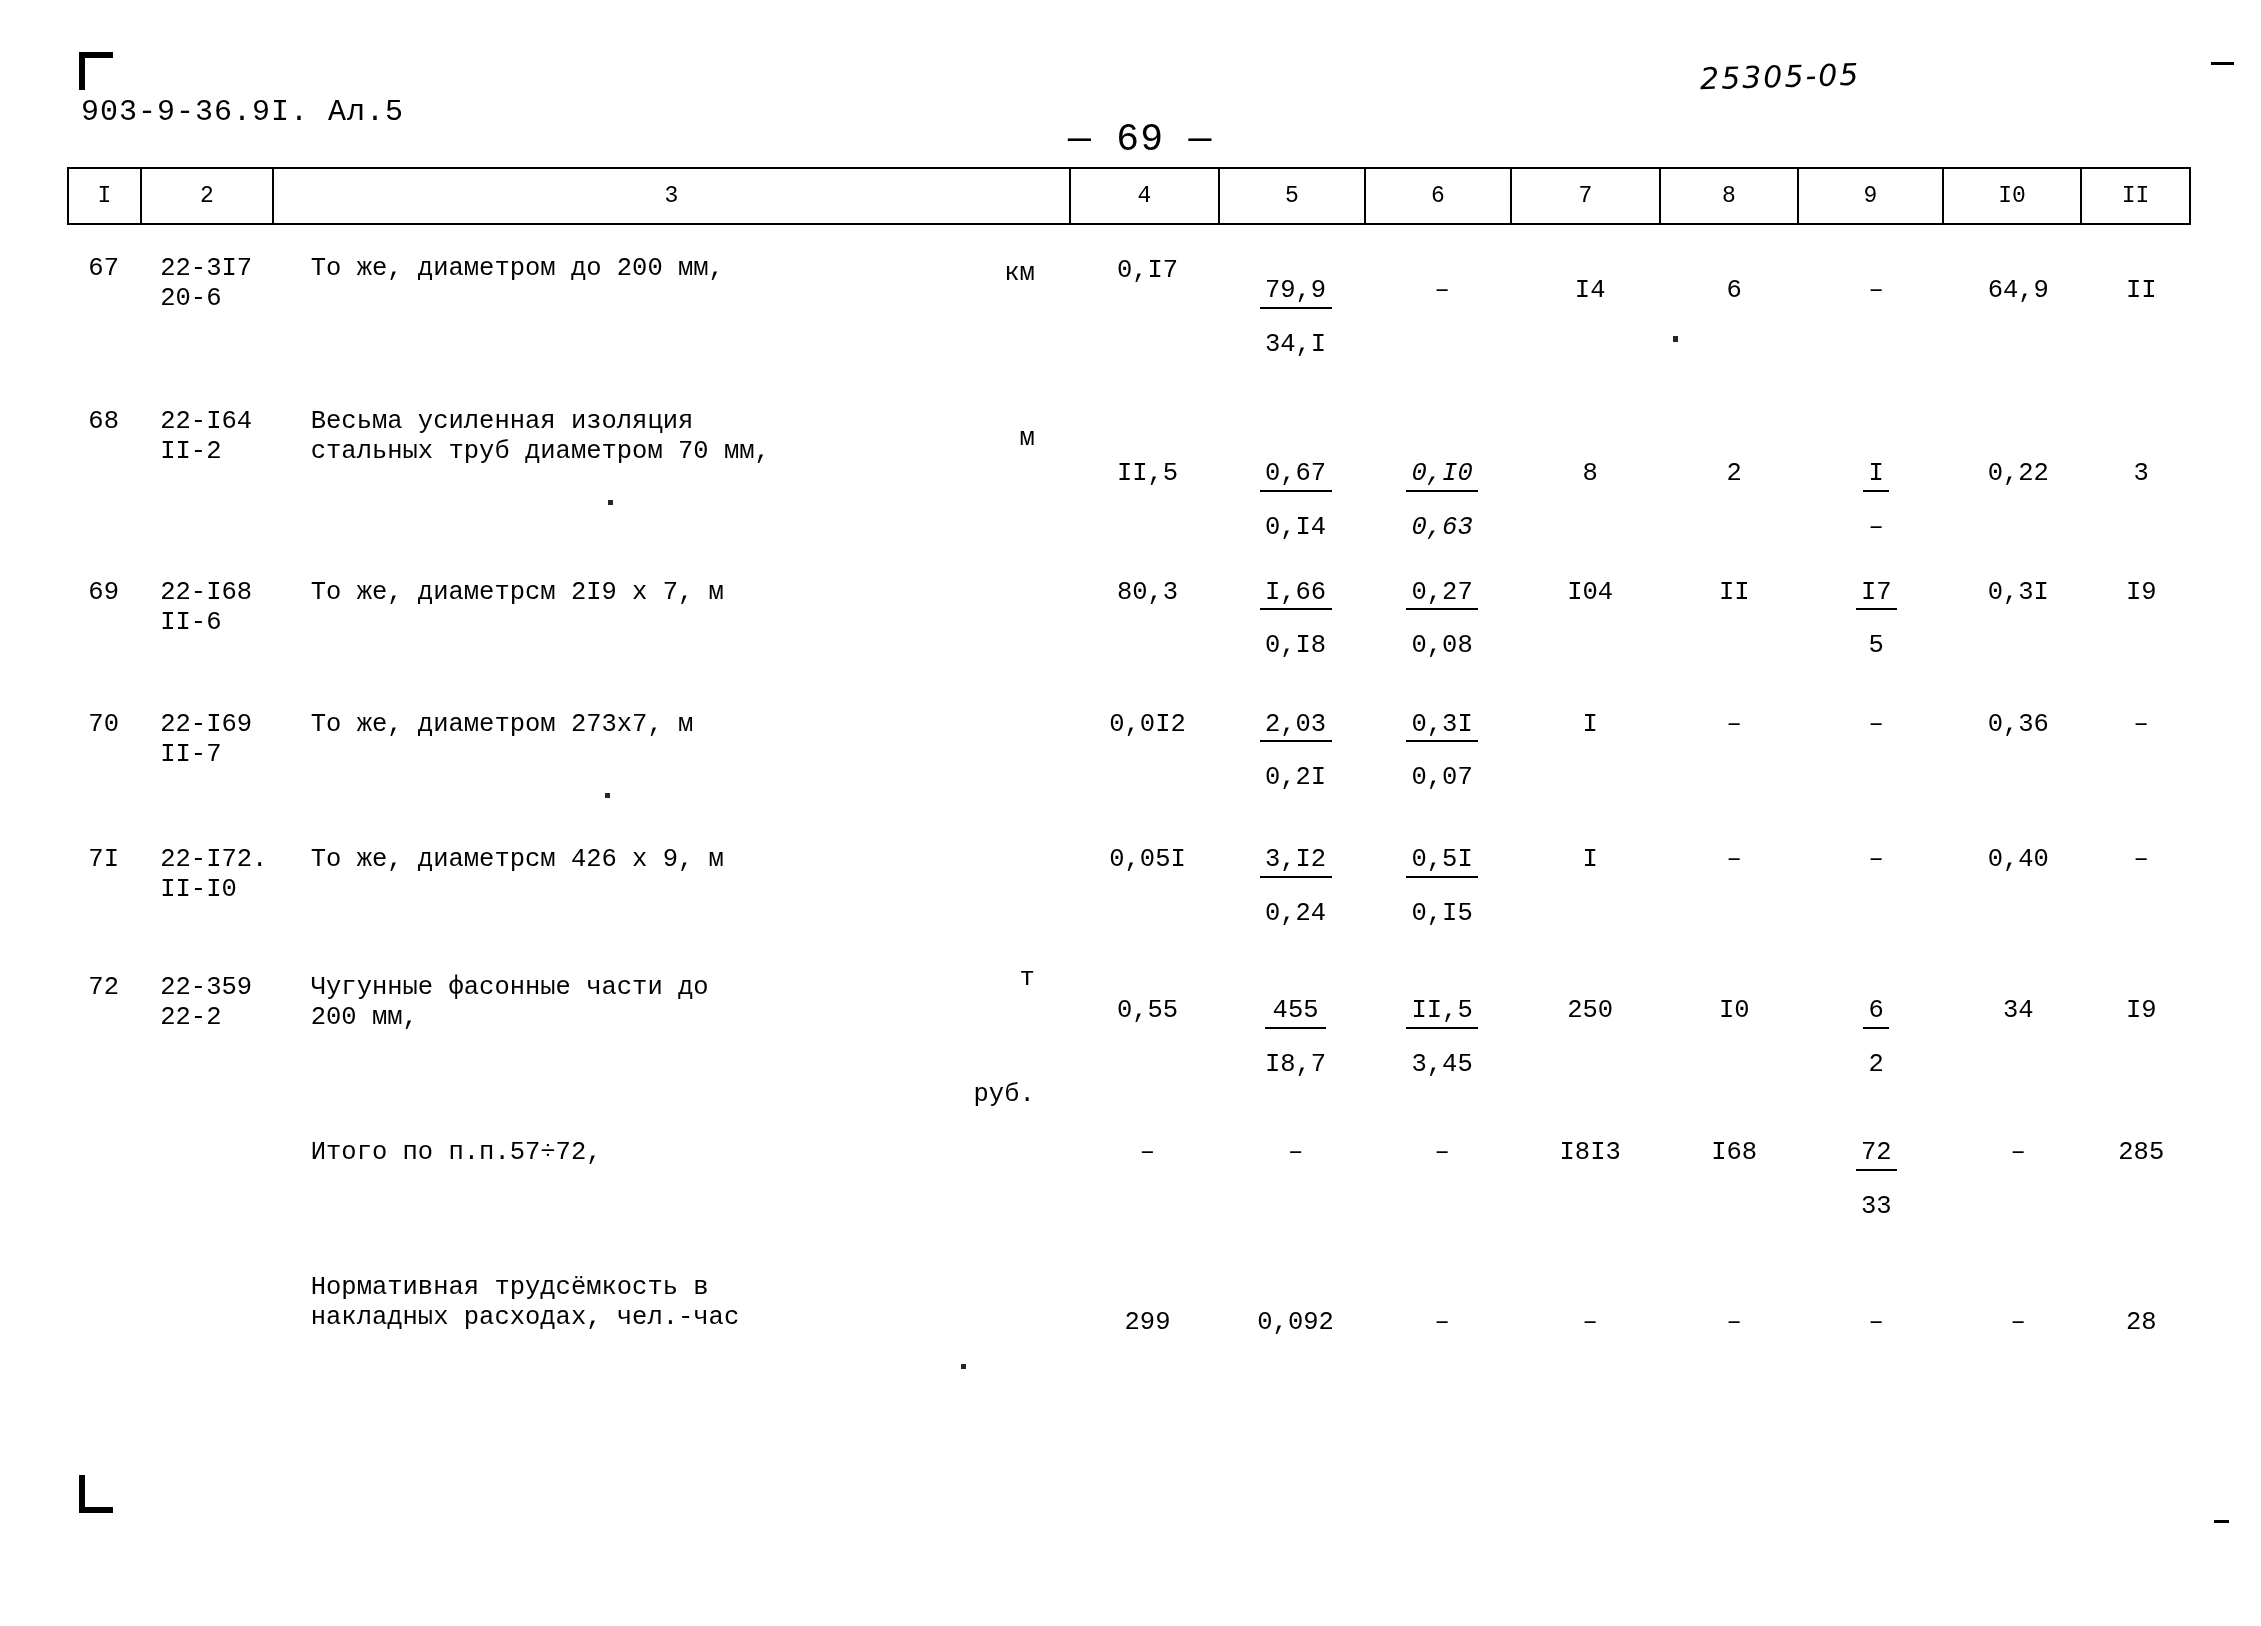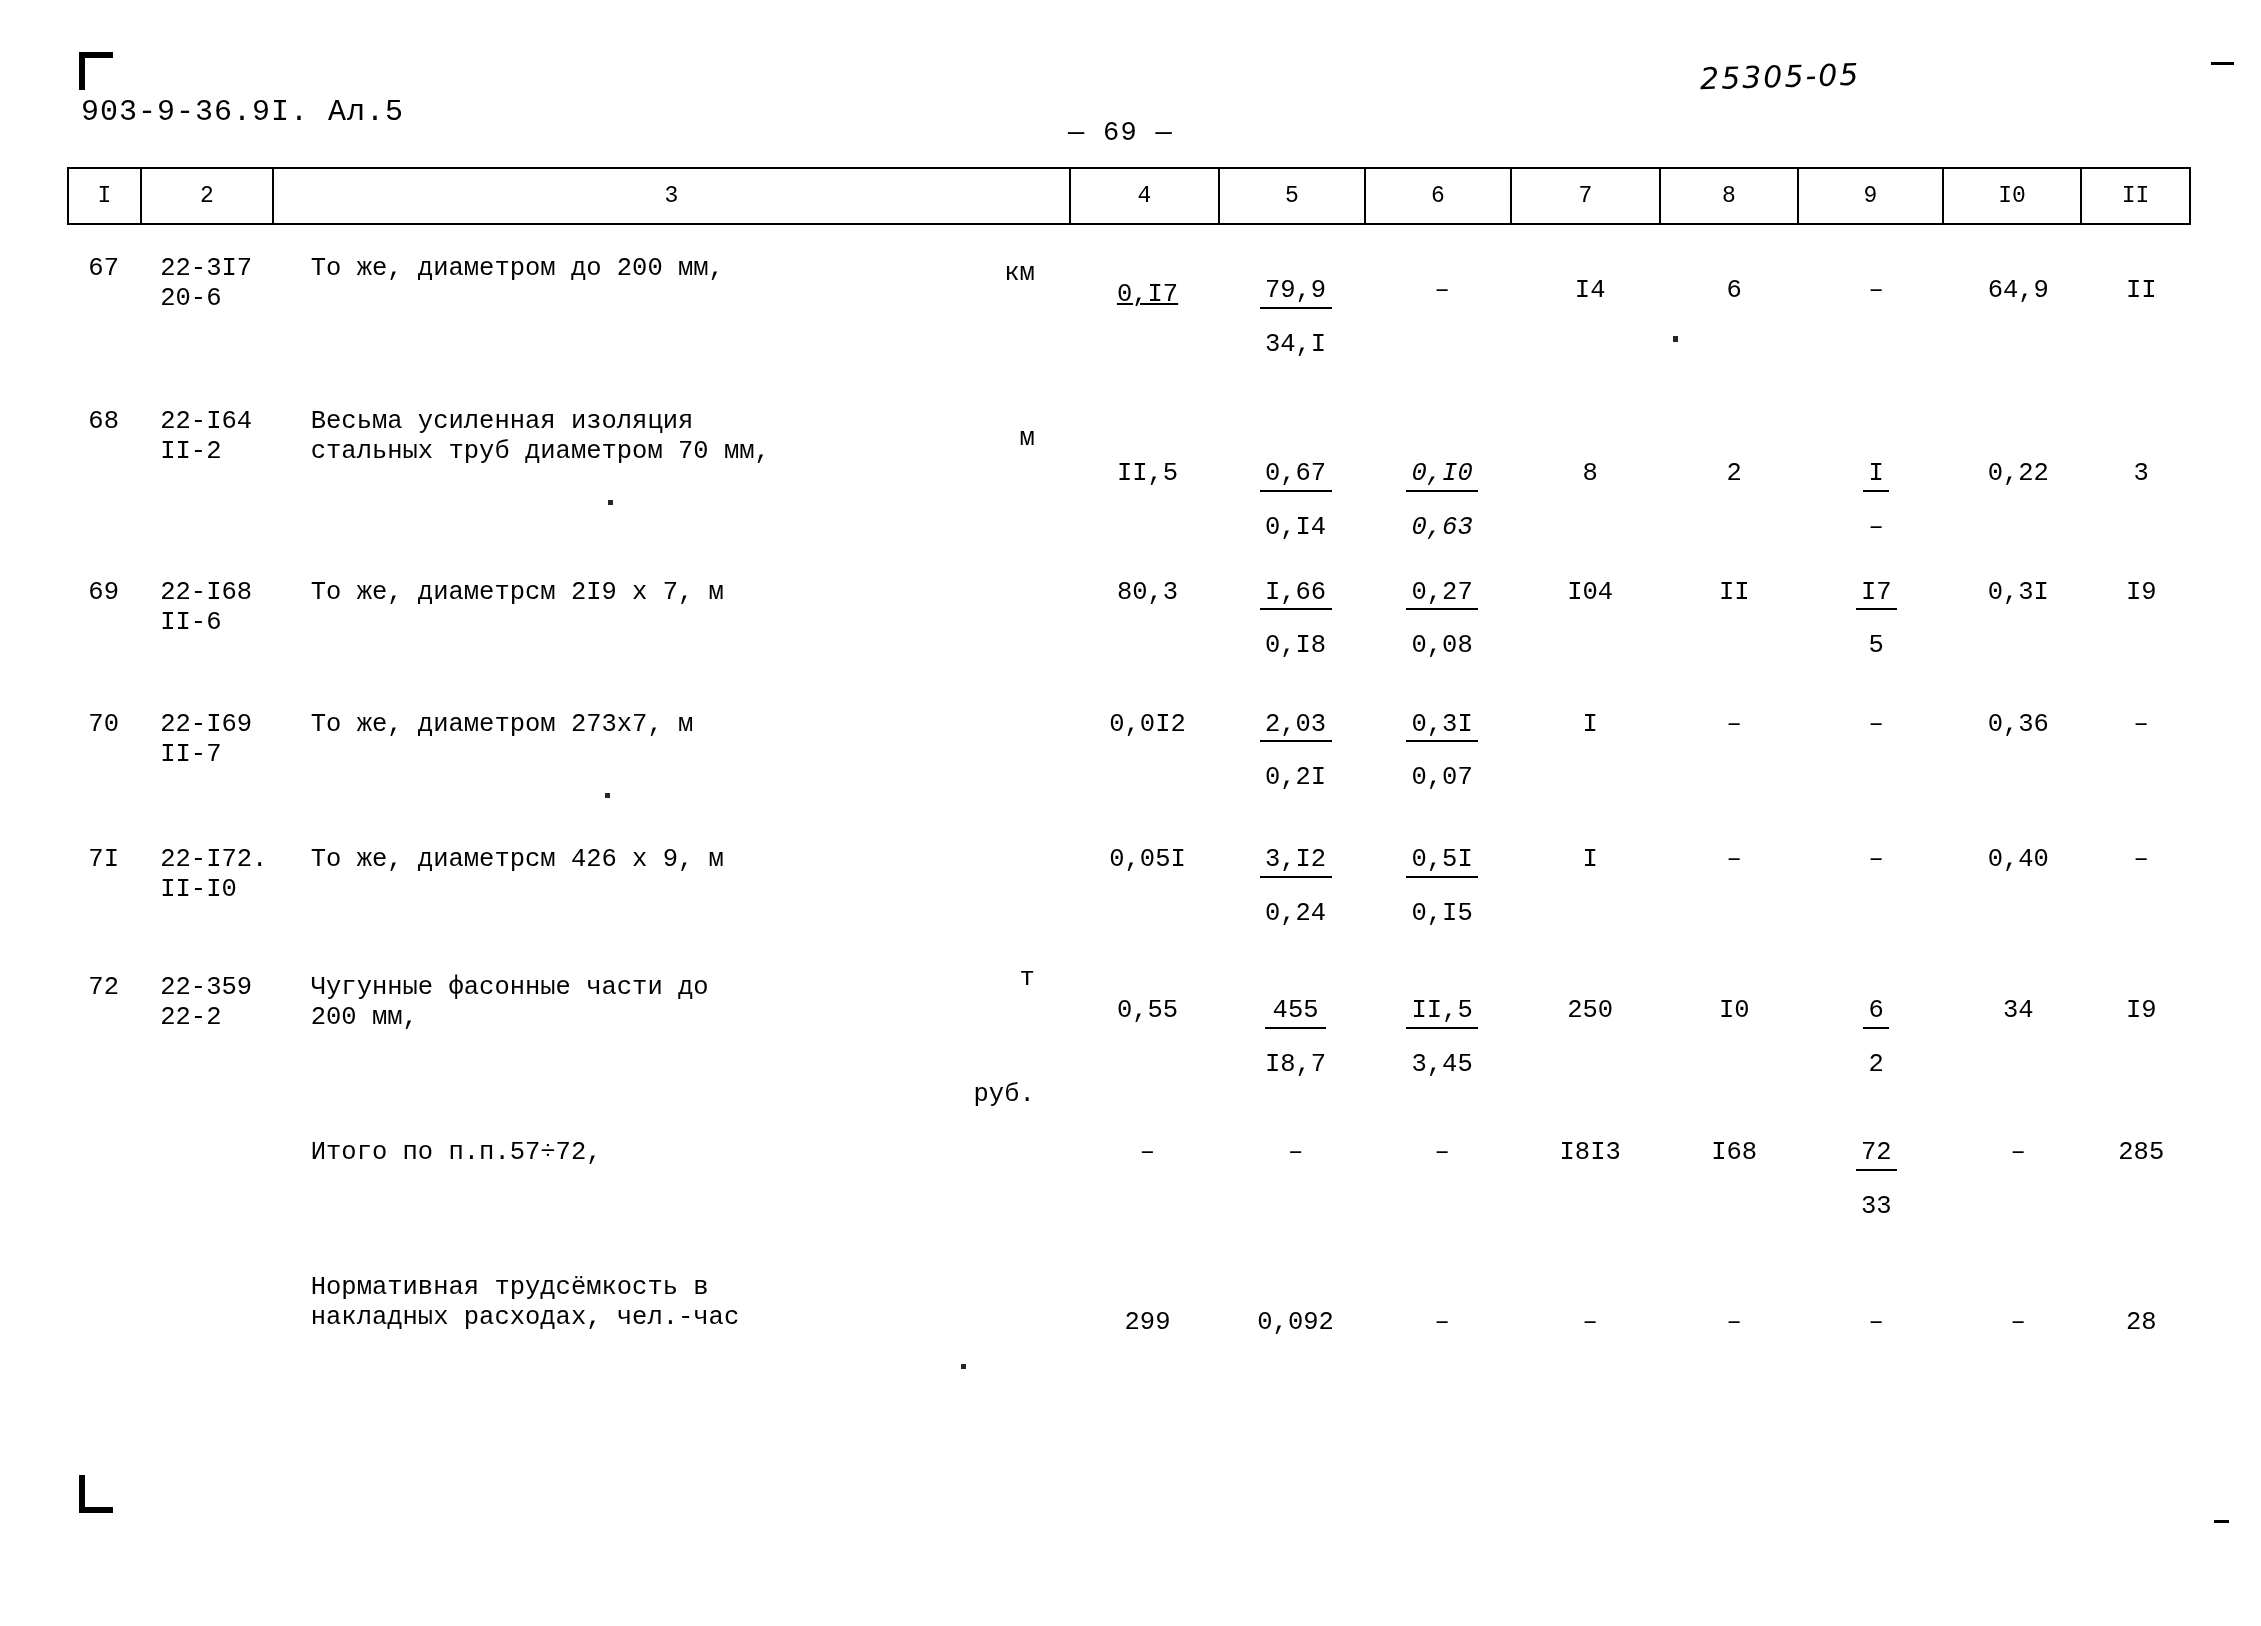--- a/index.html
+++ b/index.html
@@ -51,21 +51,21 @@
     font-size: 30px;
     font-style: italic;
     letter-spacing: 2px;
     transform: rotate(-1.6deg);
     white-space: nowrap;
   }
   .page-number {
     position: absolute;
     left: 1068px;
     top: 118px;
-    font-size: 27px;
+    font-size: 38px;
     letter-spacing: 1.3px;
     white-space: nowrap;
   }
 
   
   .colhead {
     position: absolute;
     left: 67px;
     top: 167px;
     height: 58px;
@@ -188,21 +188,21 @@
     </colgroup>
     <tbody id="tbody">
         <tr style="height: auto;">
           <td class="c-num" style="padding-top: 30px;">67</td>
           <td class="c-code stack" style="padding-top: 30px;">22-3I7
 20-6</td>
           <td class="c-desc" style="padding-top: 30px;">
             <div class="desc-line">То же, диаметром до 200 мм,</div>
             <span class="unit" style="top: 35px;">км</span>
           </td>
-          <td class="c-val" style="padding-top: 56px; text-decoration: underline;">0,I7</td>
+          <td class="c-val" style="padding-top: 32px;">0,I7</td>
           <td class="c-val" style="padding-top: 52px;"><span class="frac"><span class="num">79,9</span><span class="den">34,I</span></span></td>
           <td class="c-val" style="padding-top: 52px;">–</td>
           <td class="c-val" style="padding-top: 52px;">I4</td>
           <td class="c-val" style="padding-top: 52px;">6</td>
           <td class="c-val" style="padding-top: 52px;">–</td>
           <td class="c-val" style="padding-top: 52px;">64,9</td>
           <td class="c-val" style="padding-top: 52px;">II</td>
         </tr>
         <tr style="height: auto;">
           <td class="c-num" style="padding-top: 47px;">68</td>

